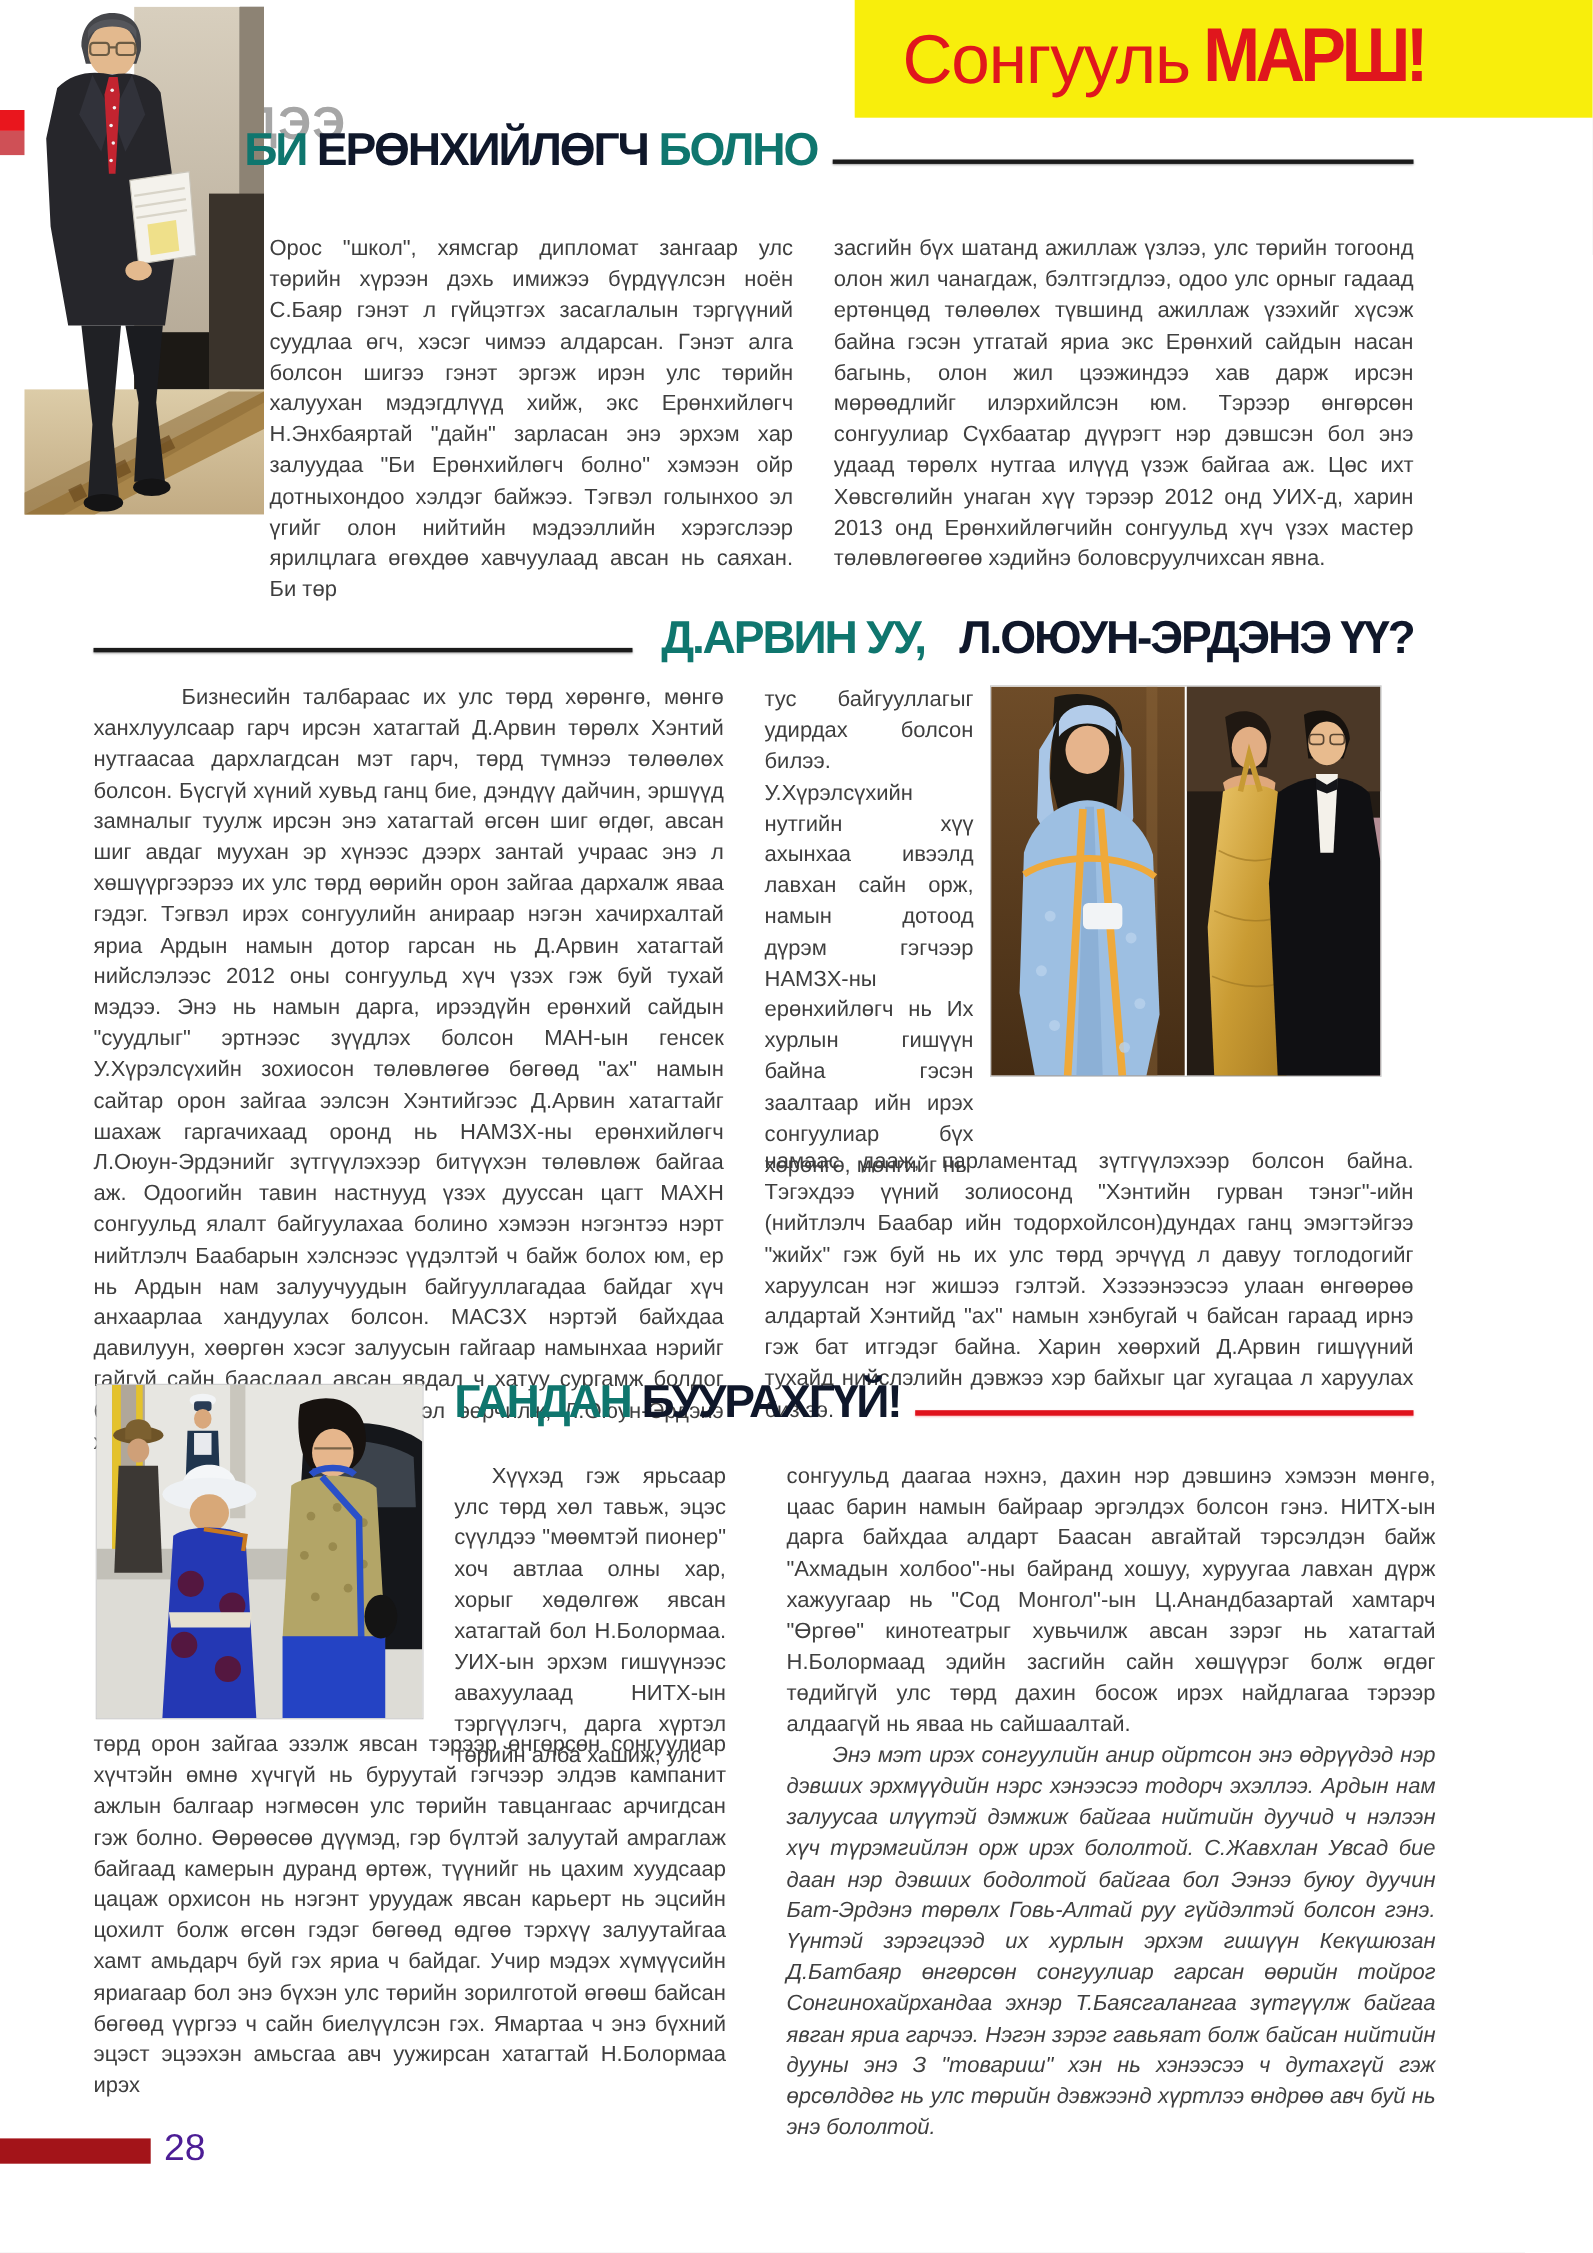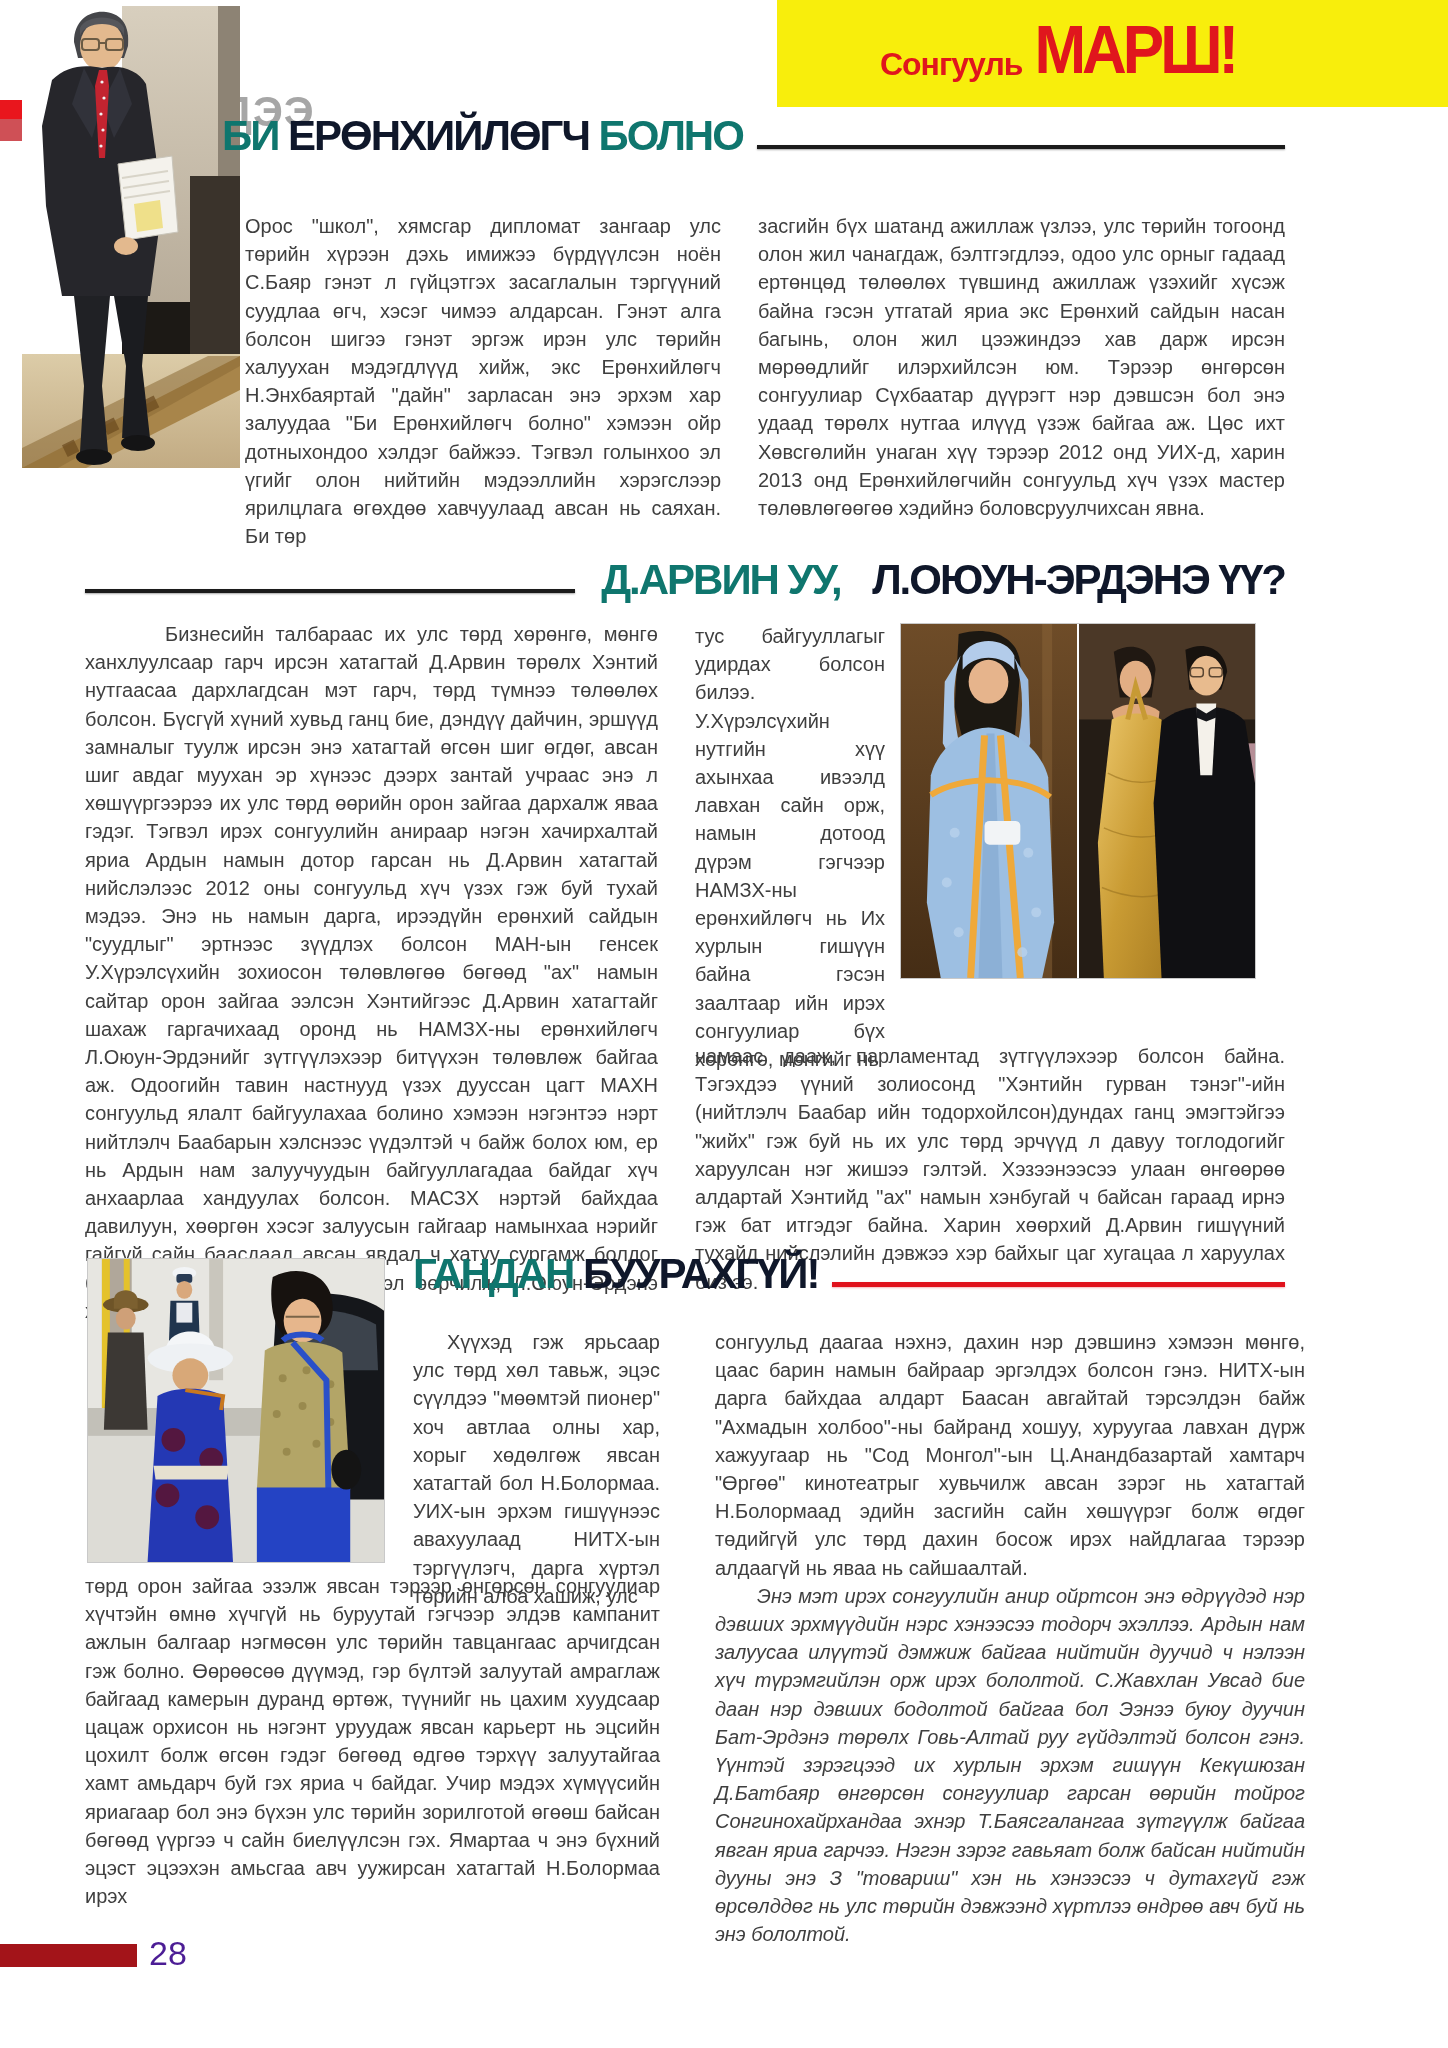--- a/index.html
+++ b/index.html
@@ -9,21 +9,21 @@
     background:#ffffff;overflow:hidden;
     font-family:"Liberation Sans","DejaVu Sans",sans-serif;
   }
   .abs{position:absolute;}
   
   .banner{
     left:777px;top:0;width:671px;height:107px;background:#f8ee0c;
     display:flex;align-items:center;justify-content:center;
   }
   .banner-inner{display:flex;align-items:baseline;gap:12px;transform:translateX(-55px);}
-  .banner-word1{font-size:32px;font-weight:700;color:#e0161d;letter-spacing:-1px;}
+  .banner-word1{font-size:63px;font-weight:400;color:#e0161d;letter-spacing:-1px;}
   .banner-word2{font-size:62px;font-weight:700;color:#e0161d;letter-spacing:-4px;
     display:inline-block;transform:scaleY(1.12);transform-origin:center bottom;}
   
   .red-bar1{left:0;top:100px;width:56px;height:19px;background:#e9161d;}
   .red-bar2{left:0;top:119px;width:34px;height:22px;background:#cf5056;}
   .masthead-frag{left:222px;top:88px;font-size:42px;font-weight:700;color:#a6a6a6;letter-spacing:1px;}
   
   .hrow{display:flex;align-items:flex-end;}
   .hl{font-size:42px;font-weight:700;letter-spacing:-2px;white-space:pre;line-height:1.05;}
   .hl-black{color:#0f766e;}

